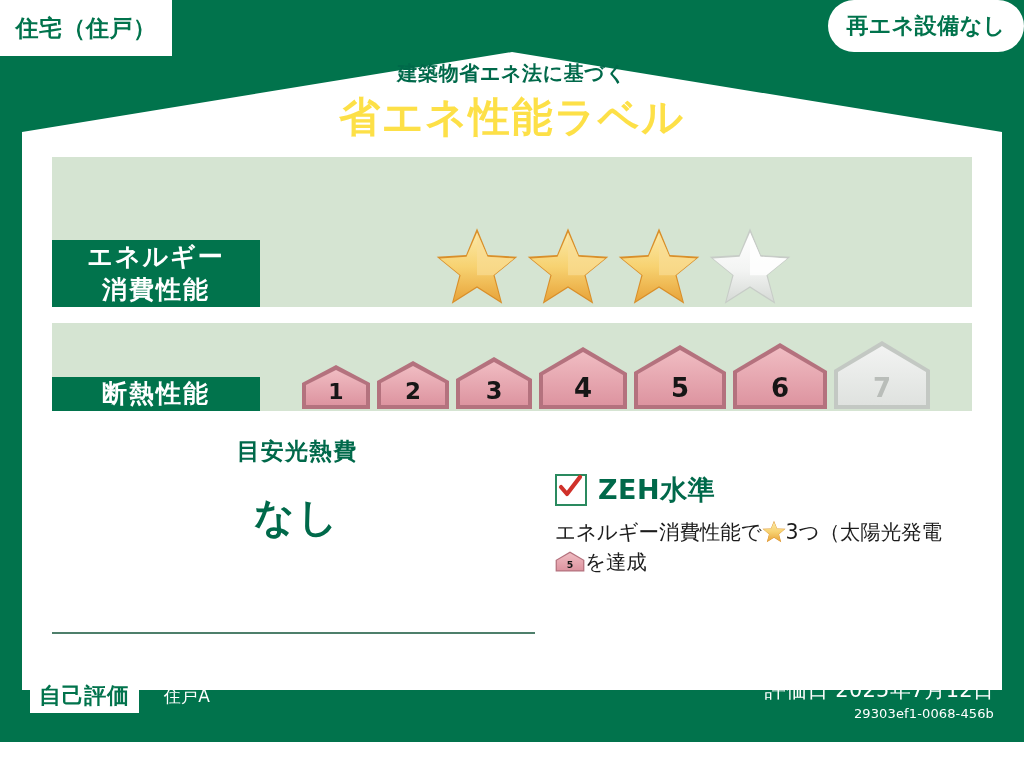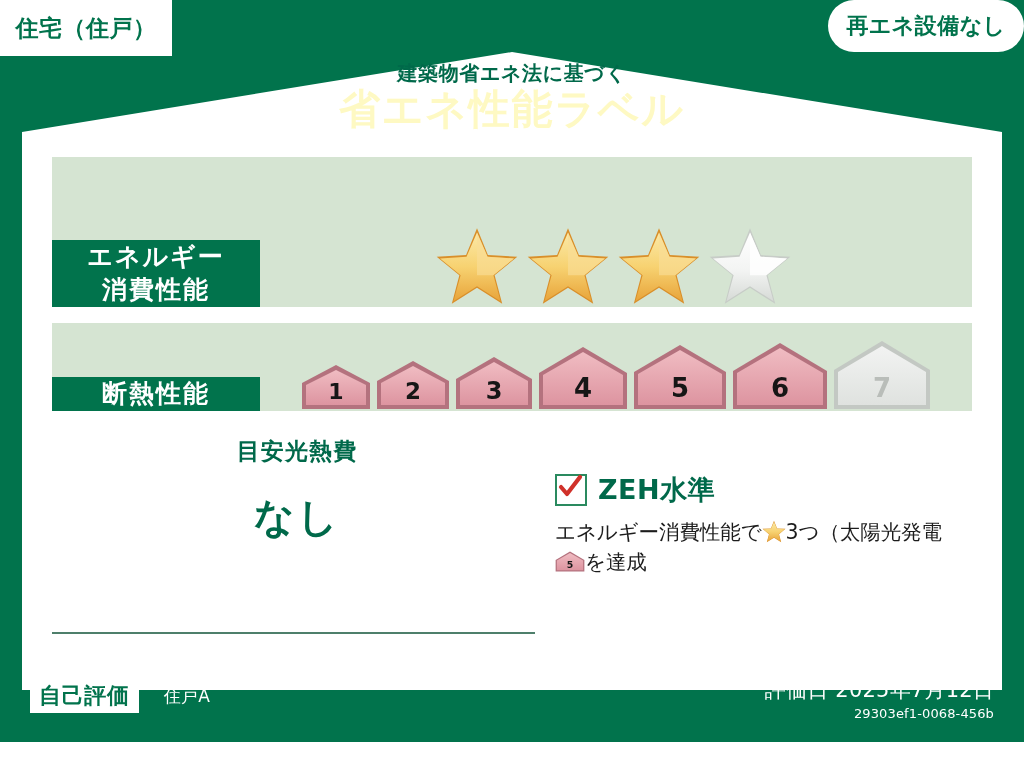--- a/index.html
+++ b/index.html
@@ -69,26 +69,26 @@
     pointer-events: none;
   }
   #label-subtitle {
     color: #00694a;
     font-size: 20px;
     font-weight: bold;
     letter-spacing: 0.03em;
     line-height: 1.1;
   }
   #label-title {
-    color: #fef9c3;
+    color: #fde047;
     font-size: 41px;
     font-weight: bold;
     letter-spacing: 0.04em;
     line-height: 1.25;
-    margin-top: 0;
+    margin-top: 8px;
   }
 
   
   #card {
     position: absolute;
     left: 30px;
     top: 145px;
     width: 964px;
     height: 533px;
     background: #ffffff;

